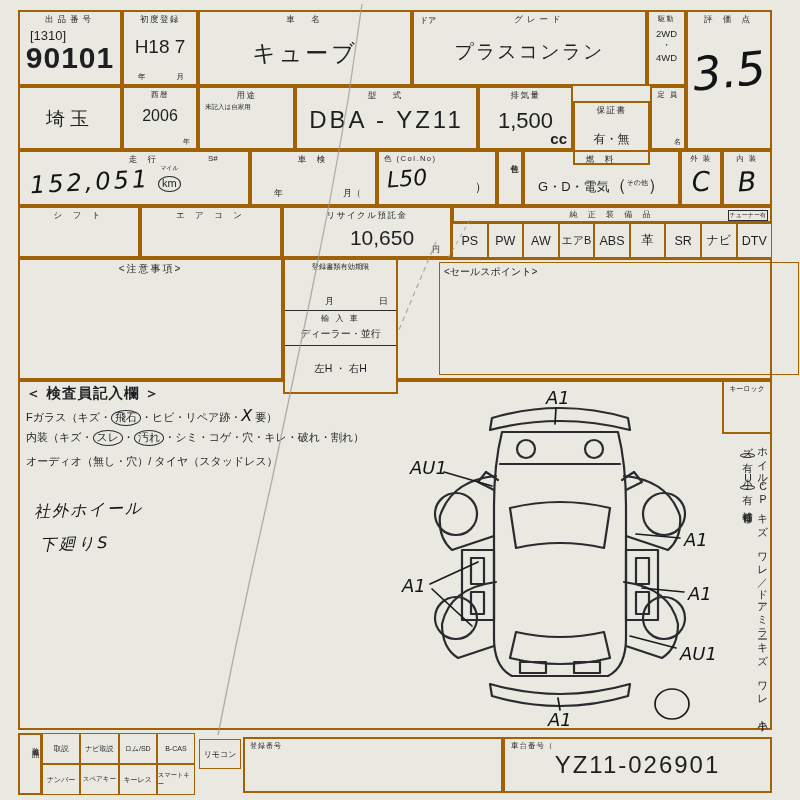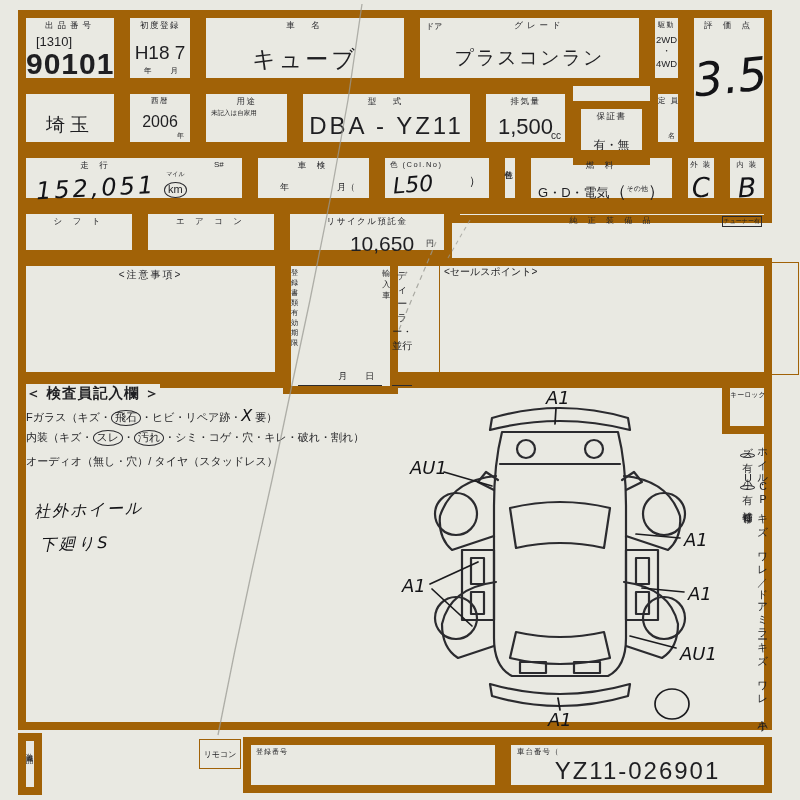--- a/index.html
+++ b/index.html
@@ -1,18 +1,18 @@
 <!DOCTYPE html>
 <html><head>
 <meta charset="utf-8">
 <style>
   html,body{margin:0;padding:0;}
   body{width:800px;height:800px;background:#e9e9e2;font-family:"Liberation Sans","DejaVu Sans",sans-serif;color:#1f1f22;overflow:hidden;position:relative;}
   .sheet{position:absolute;inset:0;}
-  .cell{position:absolute;border:8px solid #a16207;box-sizing:border-box;background:transparent;}
+  .cell{position:absolute;border:2px solid #a16207;box-sizing:border-box;background:transparent;}
   .cell.thin{border-width:1.5px;}
   .cell.opaque{background:#e9e9e2;}
   .lbl{font-size:8.5px;letter-spacing:4px;text-align:center;display:block;padding-top:2px;color:#26262a;white-space:nowrap;}
   .lbl.tight{letter-spacing:1.5px;}
   .lbl.left{text-align:left;padding-left:5px;}
   .val{display:block;text-align:center;white-space:nowrap;}
   .hw{font-style:italic;color:#131316;font-family:"DejaVu Sans",sans-serif;}
   .circle{display:inline-block;border:1.4px solid #2a2a2e;border-radius:50%;padding:0 3px;line-height:1.25;}
   .vtext{writing-mode:vertical-rl;text-orientation:upright;}
   .abs{position:absolute;}
@@ -75,35 +75,35 @@
   </div>
 
   <div class="cell" style="left:295px;top:86px;width:183px;height:64px;">
     <span class="lbl">型　式</span>
     <span class="val" style="font-size:24px;letter-spacing:3px;margin-top:4px;">DBA - YZ11</span>
   </div>
 
   <div class="cell" style="left:478px;top:86px;width:95px;height:64px;">
     <span class="lbl tight">排気量</span>
     <span class="val" style="font-size:22px;margin-top:6px;">1,500</span>
-    <span class="abs" style="right:4px;bottom:1px;font-size:10px;">cc</span>
+    <span class="abs" style="right:4px;bottom:1px;font-size:15px;font-weight:bold;">cc</span>
   </div>
 
   <div class="cell" style="left:573px;top:86px;width:77px;height:64px;margin-top:15px;">
     <span class="lbl tight">保証書</span>
     <span class="val" style="font-size:12px;margin-top:14px;">有・無</span>
   </div>
 
   <div class="cell" style="left:650px;top:86px;width:36px;height:64px;">
     <span class="lbl tight" style="font-size:7.5px;">定 員</span>
     <span class="abs" style="right:3px;bottom:1px;font-size:7px;">名</span>
   </div>
 
   <div class="cell" style="left:18px;top:150px;width:232px;height:56px;">
-    <span class="lbl" style="width:140px;">走  行</span>
+    <span class="lbl" style="width:140px;text-align:right;">走  行</span>
     <span class="abs" style="left:188px;top:2px;font-size:8px;">S#</span>
     <span class="abs hw" style="left:10px;top:16px;font-size:24px;letter-spacing:3px;transform:rotate(-3deg);">152,051</span>
     <span class="abs" style="left:138px;top:12px;text-align:center;">
       <span style="display:block;font-size:6px;">マイル</span>
       <span class="circle" style="font-size:11px;">km</span>
     </span>
   </div>
 
   <div class="cell" style="left:250px;top:150px;width:127px;height:56px;">
     <span class="lbl">車  検</span>
@@ -150,35 +150,47 @@
     <span class="lbl tight">リサイクル預託金</span>
     <span class="val" style="font-size:21px;margin-top:4px;padding-left:30px;">10,650</span>
     <span class="abs" style="right:10px;bottom:1px;font-size:8px;">円</span>
   </div>
 
   <div class="cell" style="left:452px;top:206px;width:320px;height:17px;">
     <span class="lbl" style="padding-top:1px;font-size:8px;">純 正 装 備 品</span>
     <span class="abs" style="right:2px;top:2px;font-size:6px;border:1px solid #2b2b2f;padding:0 1px;">チューナー有</span>
   </div>
 
+  <div class="abs" style="left:452px;top:223px;width:320px;height:35px;display:flex;">
+    <span class="cell thin" style="position:relative;flex:1;font-size:12.5px;display:flex;align-items:center;justify-content:center;">PS</span>
+    <span class="cell thin" style="position:relative;flex:1;font-size:12.5px;display:flex;align-items:center;justify-content:center;">PW</span>
+    <span class="cell thin" style="position:relative;flex:1;font-size:12.5px;display:flex;align-items:center;justify-content:center;">AW</span>
+    <span class="cell thin" style="position:relative;flex:1;font-size:11px;display:flex;align-items:center;justify-content:center;">エアB</span>
+    <span class="cell thin" style="position:relative;flex:1;font-size:12.5px;display:flex;align-items:center;justify-content:center;">ABS</span>
+    <span class="cell thin" style="position:relative;flex:1;font-size:12.5px;display:flex;align-items:center;justify-content:center;">革</span>
+    <span class="cell thin" style="position:relative;flex:1;font-size:12.5px;display:flex;align-items:center;justify-content:center;">SR</span>
+    <span class="cell thin" style="position:relative;flex:1;font-size:12px;display:flex;align-items:center;justify-content:center;">ナビ</span>
+    <span class="cell thin" style="position:relative;flex:1;font-size:12.5px;display:flex;align-items:center;justify-content:center;">DTV</span>
+  </div>
 
   <div class="cell" style="left:18px;top:258px;width:754px;height:122px;"></div>
 
   <div class="cell" style="left:18px;top:258px;width:265px;height:122px;">
     <span class="lbl tight" style="font-size:10px;letter-spacing:2px;">&lt;注意事項&gt;</span>
   </div>
 
-  <div class="cell opaque" style="left:283px;top:258px;width:115px;height:136px;z-index:3;display:flex;flex-direction:row;">
+  <div class="cell opaque" style="left:283px;top:258px;width:115px;height:136px;z-index:3;display:flex;flex-direction:column;">
     <span style="font-size:7.2px;text-align:center;padding-top:2px;">登録書類有効期限</span>
     <span style="flex:0 0 36px;border-bottom:1.5px solid #2b2b2f;font-size:9px;display:flex;align-items:flex-end;padding:0 8px 2px 40px;justify-content:space-between;">
       <span>月</span>
       <span>日</span>
     </span>
     <span style="font-size:8px;text-align:center;letter-spacing:2px;padding-top:2px;">輸 入 車</span>
     <span style="font-size:10px;text-align:center;padding:3px 0 4px;border-bottom:1.5px solid #2b2b2f;">ディーラー・並行</span>
+    <span style="font-size:10.5px;text-align:center;flex:1;display:flex;align-items:center;justify-content:center;">左H ・ 右H</span>
   </div>
 
   <div class="cell" style="left:400px;top:262px;width:360px;height:113px;border-width:1.8px;margin-left:39px;">
     <span style="font-size:10px;padding:2px 0 0 4px;display:block;">&lt;セールスポイント&gt;</span>
   </div>
 
   <div class="cell" style="left:18px;top:380px;width:754px;height:350px;"></div>
 
   <span class="abs" style="left:26px;top:384px;font-size:14.5px;font-weight:600;letter-spacing:1px;z-index:2;background:#e9e9e2;">＜ 検査員記入欄 ＞</span>
 
@@ -264,20 +276,34 @@
     <span>ホイル・CPキズ ワレ</span><span>／</span><span>ドアミラーキズ ワレ</span>
     <span>小キズ</span><span class="circle" style="padding:1px 0;">有</span>
     <span>小U</span><span class="circle" style="padding:1px 0;">有</span>
     <span>補修有り</span>
   </div>
 
   <div class="cell vtext" style="left:18px;top:733px;width:24px;height:62px;font-size:7.5px;padding:6px 0 0 7px;letter-spacing:2px;">
     <span>装備品</span>
   </div>
 
+  <div class="abs" style="left:42px;top:733px;width:153px;height:62px;display:flex;flex-direction:column;">
+    <div style="flex:1;display:flex;">
+      <span class="cell thin" style="position:relative;flex:1;font-size:7.5px;display:flex;align-items:center;justify-content:center;">取説</span>
+      <span class="cell thin" style="position:relative;flex:1;font-size:7px;display:flex;align-items:center;justify-content:center;">ナビ取説</span>
+      <span class="cell thin" style="position:relative;flex:1;font-size:7px;display:flex;align-items:center;justify-content:center;">ロム/SD</span>
+      <span class="cell thin" style="position:relative;flex:1;font-size:7px;display:flex;align-items:center;justify-content:center;">B-CAS</span>
+    </div>
+    <div style="flex:1;display:flex;">
+      <span class="cell thin" style="position:relative;flex:1;font-size:7px;display:flex;align-items:center;justify-content:center;">ナンバー</span>
+      <span class="cell thin" style="position:relative;flex:1;font-size:6.5px;display:flex;align-items:center;justify-content:center;">スペアキー</span>
+      <span class="cell thin" style="position:relative;flex:1;font-size:7px;display:flex;align-items:center;justify-content:center;">キーレス</span>
+      <span class="cell thin" style="position:relative;flex:1;font-size:6.3px;display:flex;align-items:center;justify-content:center;">スマートキー</span>
+    </div>
+  </div>
 
   <div class="cell thin" style="left:199px;top:739px;width:42px;height:30px;display:flex;align-items:center;justify-content:center;font-size:8px;">
     <span>リモコン</span>
   </div>
 
   <div class="cell" style="left:243px;top:737px;width:260px;height:56px;">
     <span style="font-size:7px;padding:2px 0 0 5px;display:block;letter-spacing:1px;">登録番号</span>
   </div>
 
   <div class="cell" style="left:503px;top:737px;width:269px;height:56px;">

